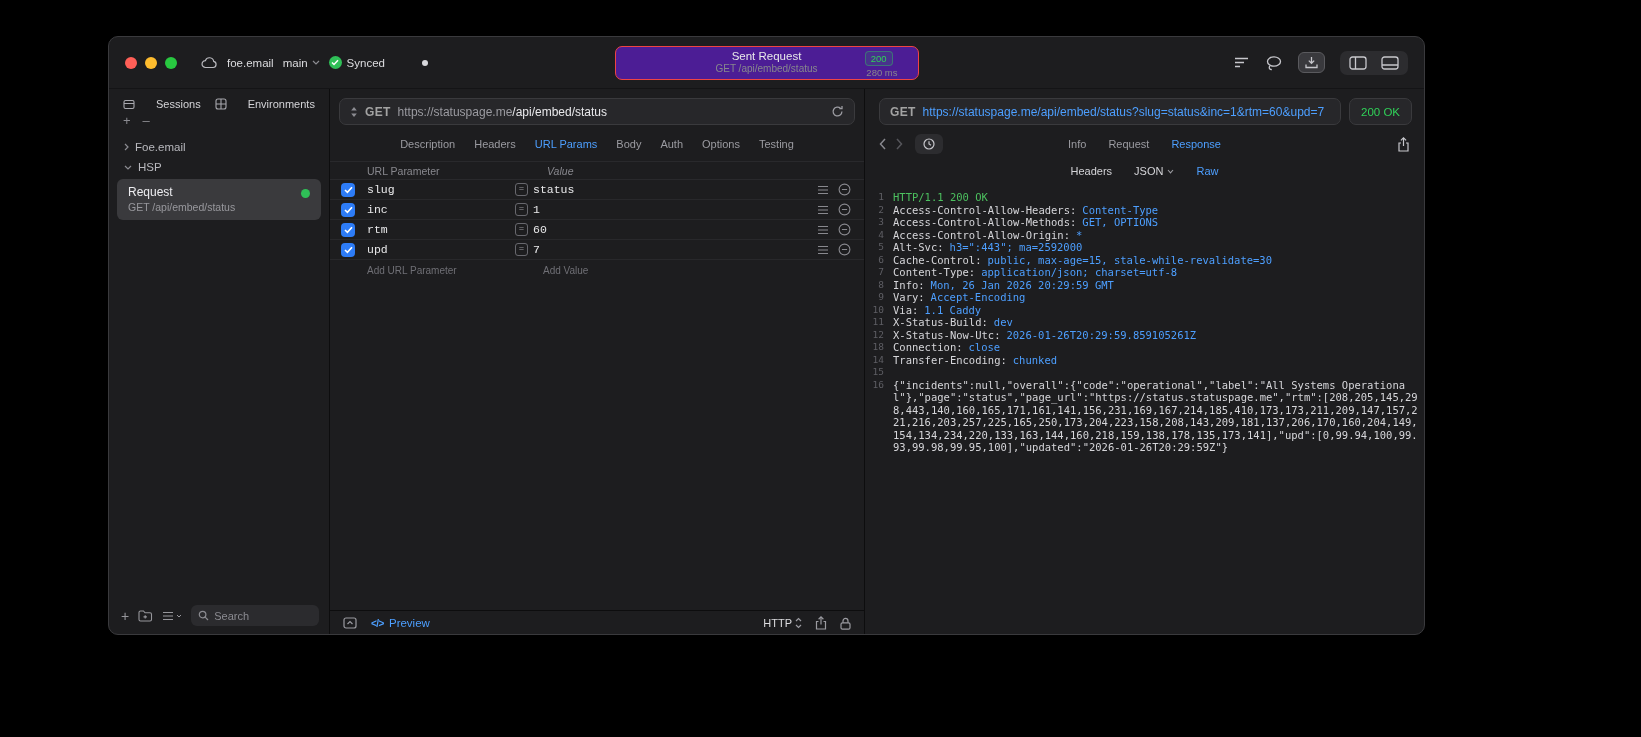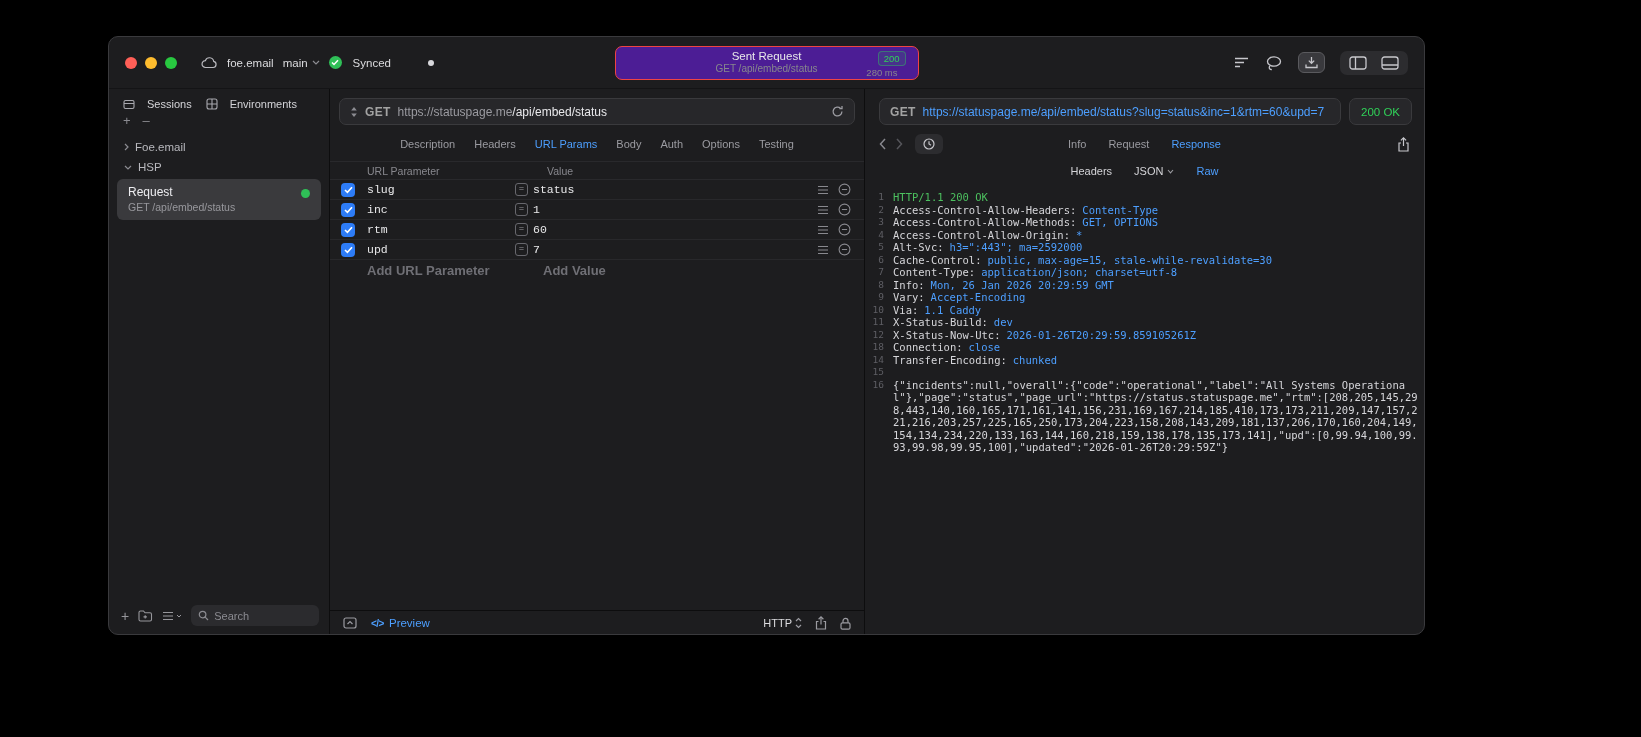--- a/index.html
+++ b/index.html
@@ -11,46 +11,46 @@
     background:#1d1d1f; border:1px solid #3a3a3d; border-radius:10px; overflow:hidden;margin-left:48px; }
 
   
   .titlebar { height:52px; display:flex; align-items:center; padding:0 16px;
     border-bottom:1px solid #141416; position:relative; }
   .tl { width:12px; height:12px; border-radius:50%; margin-right:8px; }
   .tl.red{background:#ff5f57}.tl.yellow{background:#febc2e}.tl.green{background:#28c840}
   .proj { display:flex; align-items:center; gap:9px; margin-left:16px; color:#dcdcdf; font-size:11.5px; }
   .proj .icn { color:#b9b9be; }
   .branch { display:flex; align-items:center; gap:4px; color:#dcdcdf; }
-  .sync { display:flex; align-items:center; gap:11px; }
+  .sync { display:flex; align-items:center; gap:5px; }
   .sync-badge { width:13px; height:13px; border-radius:50%; background:#2fbf57;
     display:flex; align-items:center; justify-content:center; }
   .unsaved-dot { width:6px; height:6px; border-radius:50%; background:#d8d8dc; margin-left:28px; }
 
   .center-pill { position:absolute; left:50%; top:9px; transform:translateX(-50%);
     width:304px; height:34px; background:#4c1d95; border:1px solid #ef4444; border-radius:7px; }
   .pill-title { text-align:center; font-size:11.5px; color:#e8e8ea; margin-top:3px; }
   .pill-sub { text-align:center; font-size:10px; color:#87878d; margin-top:1px; }
-  .pill-badge { position:absolute; right:12px; top:4px; font-size:9.5px; color:#30d158;
+  .pill-badge { position:absolute; right:25px; top:4px; font-size:9.5px; color:#30d158;
     background:rgba(48,209,88,.12); border:1px solid rgba(48,209,88,.4);
     border-radius:4px; padding:0 5px; line-height:13px; }
   .pill-ms { position:absolute; right:20px; top:20px; font-size:9.5px; color:#87878d; }
 
   .toolbar { margin-left:auto; display:flex; align-items:center; gap:15px; color:#c7c7cc; }
   .tb-btn { color:#c7c7cc; }
   .tb-btn.boxed { border:1px solid #5a5a5e; background:#39393d; border-radius:6px; padding:3px 5px; }
   .seg { display:flex; align-items:center; gap:14px; background:#2c2c2f; border-radius:7px; padding:5px 9px; }
 
   
   .main { display:flex; height:546px; }
 
   
   .sidebar { width:221px; border-right:1px solid #0d0d0e; display:flex; flex-direction:column; }
   .sb-tabs { display:flex; gap:14px; padding:9px 12px 3px 14px; }
-  .sb-tab { display:flex; align-items:center; gap:12px; color:#d4d4d8; font-size:11px; }
+  .sb-tab { display:flex; align-items:center; gap:21px; color:#d4d4d8; font-size:11px; }
   .sb-tab .icn { color:#a8a8ae; }
   .sb-addrow { display:flex; gap:12px; padding:1px 14px 4px; color:#8b8b91; font-size:13px; line-height:13px; }
   .tree { flex:1; padding:6px 5px; }
   .tree-item { display:flex; align-items:center; gap:6px; color:#b9b9be; font-size:11.5px; padding:4px 10px; }
   .tree-item .chev { color:#8b8b91; }
   .req-card { background:#3a3a3d; border-radius:6px; margin:2px 3px; padding:6px 11px 7px; position:relative; }
   .req-title { color:#ededf0; font-size:12px; }
   .req-sub { color:#98989d; font-size:10.5px; margin-top:2px; }
   .green-dot { position:absolute; right:11px; top:10px; width:9px; height:9px; border-radius:50%;
     background:#2fbf57; }
@@ -67,30 +67,30 @@
     border-radius:7px; display:flex; align-items:center; padding:0 10px; gap:7px;
     font-size:12px; white-space:nowrap; }
   .method { color:#a3a3a3; font-weight:bold; letter-spacing:.3px; }
   .url-base { color:#9b9ba1; } .url-path { color:#e9e9ec; }
   .refresh { margin-left:auto; color:#9b9ba1; }
   .req-tabs { display:flex; justify-content:center; gap:19px; padding:13px 0 11px; font-size:11px; color:#9b9ba1; }
   .blue { color:#4d9fff !important; }
   .param-header { display:flex; align-items:center; height:19px; font-size:10.5px; color:#88888e;
     border-top:1px solid #29292c; border-bottom:1px solid #29292c; }
   .ph-name { margin-left:37px; width:160px; }
-  .ph-value { padding-left:20px; }
+  .ph-value { padding-left:20px;font-style:italic; }
   .param-row { display:flex; align-items:center; height:20px; border-bottom:1px solid #28282b; font-size:11.5px;font-family:Liberation Mono, monospace; }
   .cb { margin-left:11px; width:14px; height:14px; border-radius:4px; background:#2d7cf7;
     display:flex; align-items:center; justify-content:center; flex:none; }
   .p-name { margin-left:12px; width:148px; color:#e8e8ea; }
   .val-eq { width:13px; height:13px; border:1px solid #67676d; border-radius:3px; color:#9a9aa0;
     font-size:9px; line-height:11px; text-align:center; margin-right:5px; flex:none; }
   .p-value { color:#e8e8ea; }
   .row-icons { margin-left:auto; display:flex; align-items:center; gap:9px; margin-right:13px; color:#88888e; }
-  .add-row { display:flex; align-items:center; height:21px; font-size:13px; color:#6f6f75;font-weight:bold; }
+  .add-row { display:flex; align-items:center; height:21px; font-size:10px; color:#6f6f75; }
   .add-name { margin-left:37px; width:160px; }
   .add-value { padding-left:16px; }
   .req-footer { margin-top:auto; height:25px; border-top:1px solid #0d0d0e; display:flex;
     align-items:center; padding:0 13px; color:#9b9ba1; }
   .preview { display:flex; align-items:center; gap:5px; margin-left:14px; color:#4d9fff; font-size:11.5px; }
   .code-glyph { font-size:10px; font-weight:bold; letter-spacing:-.5px; }
   .proto { margin-left:auto; display:flex; align-items:center; gap:3px; color:#dcdcdf; font-size:11px; }
   .ft-ic { margin-left:13px; color:#9b9ba1; }
 
   

